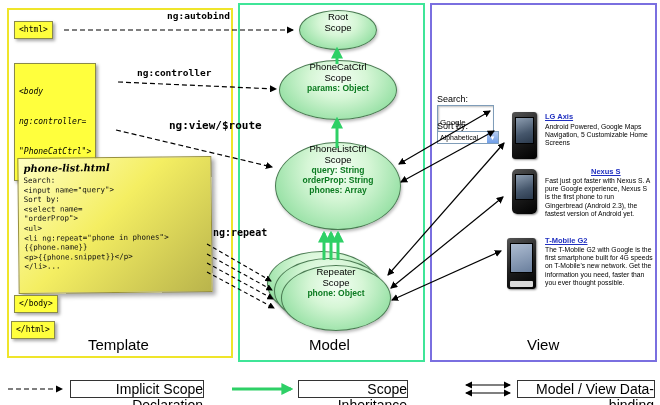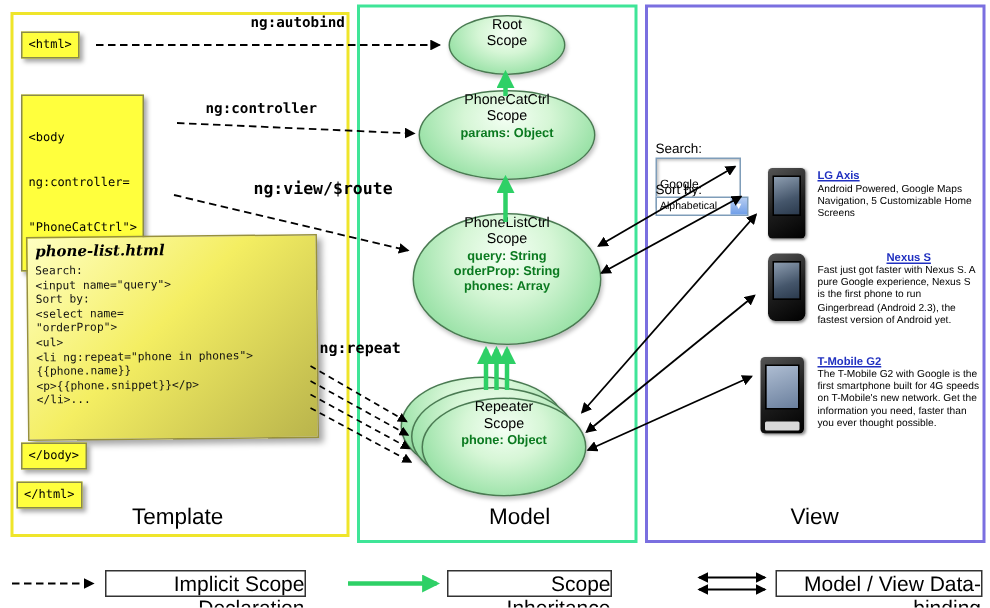--- a/index.html
+++ b/index.html
@@ -7,30 +7,30 @@
   body { font-family:"Liberation Sans", sans-serif; position:relative; overflow:hidden; }
   #stage { position:absolute; left:0; top:0; width:660px; height:405px; }
 
   .panel { position:absolute; background:#fff; z-index:0; }
   #panel-template { left:7px;  top:8px; width:226px; height:350px; border:2px solid #efe52a; }
   #panel-model    { left:238px; top:3px; width:187px; height:359px; border:2px solid #3fe598; }
   #panel-view     { left:430px; top:3px; width:227px; height:359px; border:2px solid #7a6fe0; }
 
   .panel-label { position:absolute; z-index:3; font-size:15px; color:#000; }
   #label-template { left:88px;  top:336px; }
-  #label-model    { left:326px; top:336px; }
+  #label-model    { left:309px; top:336px; }
   #label-view     { left:527px; top:336px; }
 
   
   .tag { position:absolute; z-index:3; background:#ffff3d; border:1px solid #8a8a4a;
          box-shadow:2px 2px 3px rgba(0,0,0,0.35);
          font-family:"DejaVu Sans Mono", monospace; font-size:8px; line-height:10px;
          padding:3px 4px; white-space:pre; color:#000; }
   #tag-html       { left:14px; top:21px; }
-  #tag-body       { left:14px; top:63px; }
+  #tag-body       { left:14px; top:63px;font-style:italic; }
   #tag-ngview     { left:14px; top:119px; }
   #tag-body-close { left:14px; top:295px; }
   #tag-html-close { left:11px; top:321px; }
 
   
   #note { position:absolute; left:18px; top:157px; width:194px; height:136px; z-index:3;
           background:linear-gradient(135deg,#ffffc2 0%,#f4ee62 45%,#b9b44c 100%);
           border:1px solid #97903c; box-shadow:3px 3px 4px rgba(0,0,0,0.35);
           padding:4px 5px; transform:rotate(-0.6deg); }
   #note-title { font-family:"DejaVu Serif", serif; font-style:italic; font-weight:bold;

